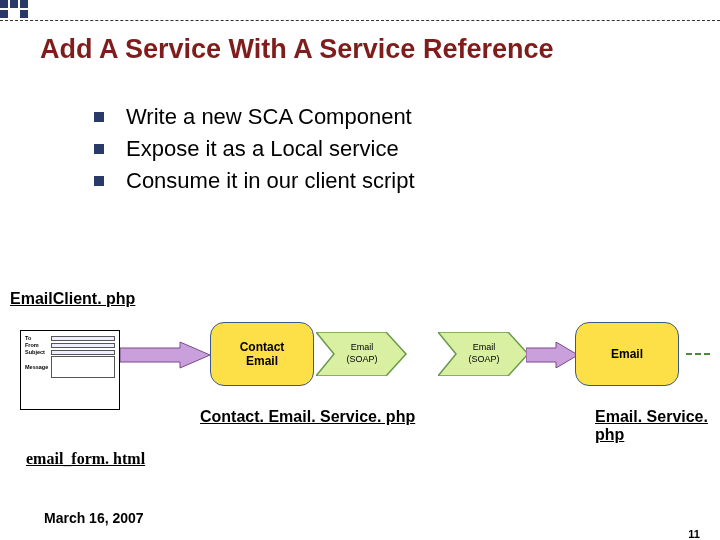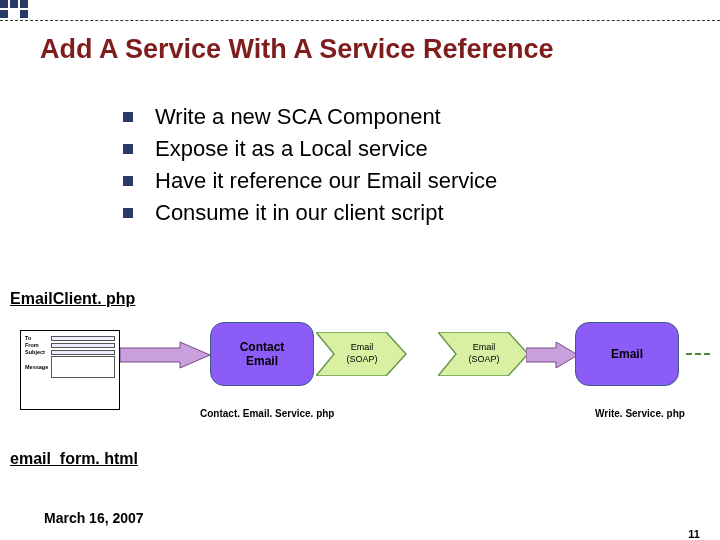--- a/index.html
+++ b/index.html
@@ -26,21 +26,21 @@
     position: absolute;
     top: 34px;
     left: 40px;
     font-size: 27px;
     font-weight: bold;
     color: #7f1d1d;
   }
   .bullets {
     position: absolute;
     top: 104px;
-    left: 123px;
+    left: 94px;
   }
   .bullet-row {
     display: flex;
     align-items: flex-start;
     margin-bottom: 6px;
   }
   .bullet-sq {
     width: 10px; height: 10px;
     background: #2a3a66;
     margin-right: 22px;
@@ -52,22 +52,23 @@
     color: #000;
   }
   .label-small {
     position: absolute;
     font-size: 16px;
     font-weight: bold;
     text-decoration: underline;
   }
   .label-xs {
     position: absolute;
-    font-size: 10px;
-    font-weight: bold;
+    font-size: 16px;
+    font-weight: bold;
+    text-decoration: underline;
   }
   .footer-date {
     position: absolute;
     left: 44px;
     bottom: 14px;
     font-size: 14px;
     font-weight: bold;
   }
   .footer-pg {
     position: absolute;
@@ -93,21 +94,21 @@
   .form-row {
     display: flex; align-items: center; margin-bottom: 1px;
   }
   .form-row .lbl { width: 26px; text-align: left; font-weight: bold; font-size:5.5px;}
   .form-row .fld { flex:1; height: 5px; border:1px solid #555; background:#eef;}
   .form-row .ta  { flex:1; height: 22px; border:1px solid #555; background:#fff;}
   .comp {
     position: absolute;
     top: 32px;
     width: 104px; height: 64px;
-    background: #8b5cf6;
+    background: #fde047;
     border: 1px solid #3a5a8a;
     border-radius: 14px;
     display:flex; align-items:center; justify-content:center;
     text-align:center;
     font-size: 12px;
     font-weight: bold;
   }
   .comp-contact { left: 200px; }
   .comp-email   { left: 565px; }
   .dash-right {
@@ -134,24 +135,20 @@
   <div class="bullet-row">
     <div class="bullet-sq"></div>
     <div class="bullet-text">Write a new SCA Component</div>
   </div>
   <div class="bullet-row">
     <div class="bullet-sq"></div>
     <div class="bullet-text">Expose it as a Local service</div>
   </div>
   <div class="bullet-row">
     <div class="bullet-sq"></div>
-    <div class="bullet-text">Have it reference our Email service</div>
-  </div>
-  <div class="bullet-row">
-    <div class="bullet-sq"></div>
     <div class="bullet-text">Consume it in our client script</div>
   </div>
 </div>
 
 <div class="diagram">
 
   <div class="label-small" style="top:0; left:0;">EmailClient. php</div>
 
   <div class="form-box">
     <div class="form-row">
@@ -197,18 +194,18 @@
     <polygon points="0,6 30,6 30,0 52,13 30,26 30,20 0,20" fill="#c9a0dc" stroke="#7a4988" stroke-width="1"></polygon>
   </svg>
 
   <div class="comp comp-email">
     <span>Email</span>
   </div>
 
   <div class="dash-right"></div>
 
   <div class="label-xs" style="top:118px; left:190px;">Contact. Email. Service. php</div>
-  <div class="label-xs" style="top:118px; left:585px;">Write. Service. php</div>
-  <div class="label-small" style="top:160px; left:0;">email_form. html</div>
+  <div class="label-xs" style="top:118px; left:585px;">Email. Service. php</div>
+  <div class="label-small" style="top:160px; left:16px;font-family:Liberation Serif, serif;">email_form. html</div>
 </div>
 
 <div class="footer-date">March 16, 2007</div>
 <div class="footer-pg">11</div>
 
 </body></html>

